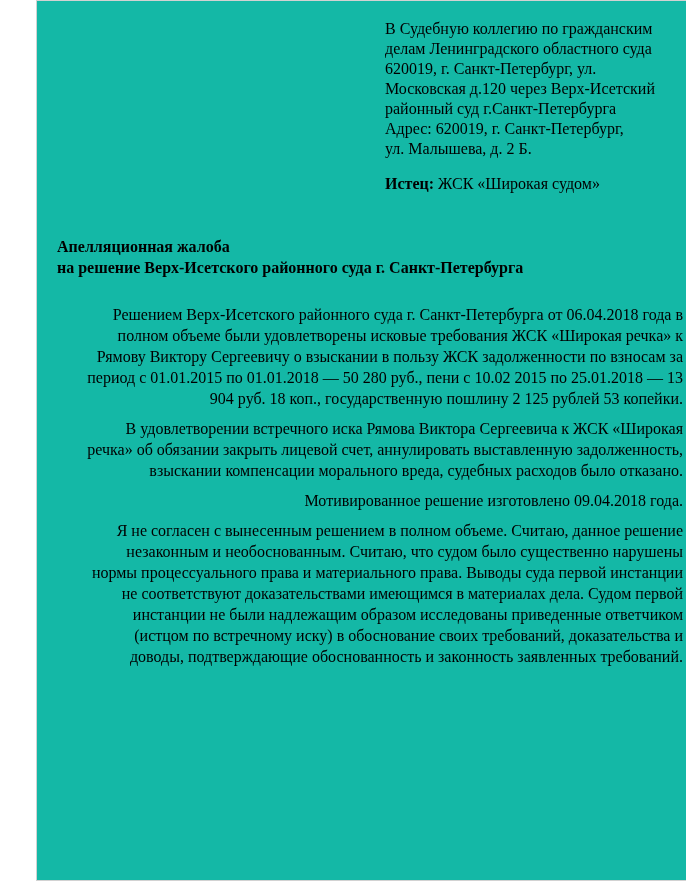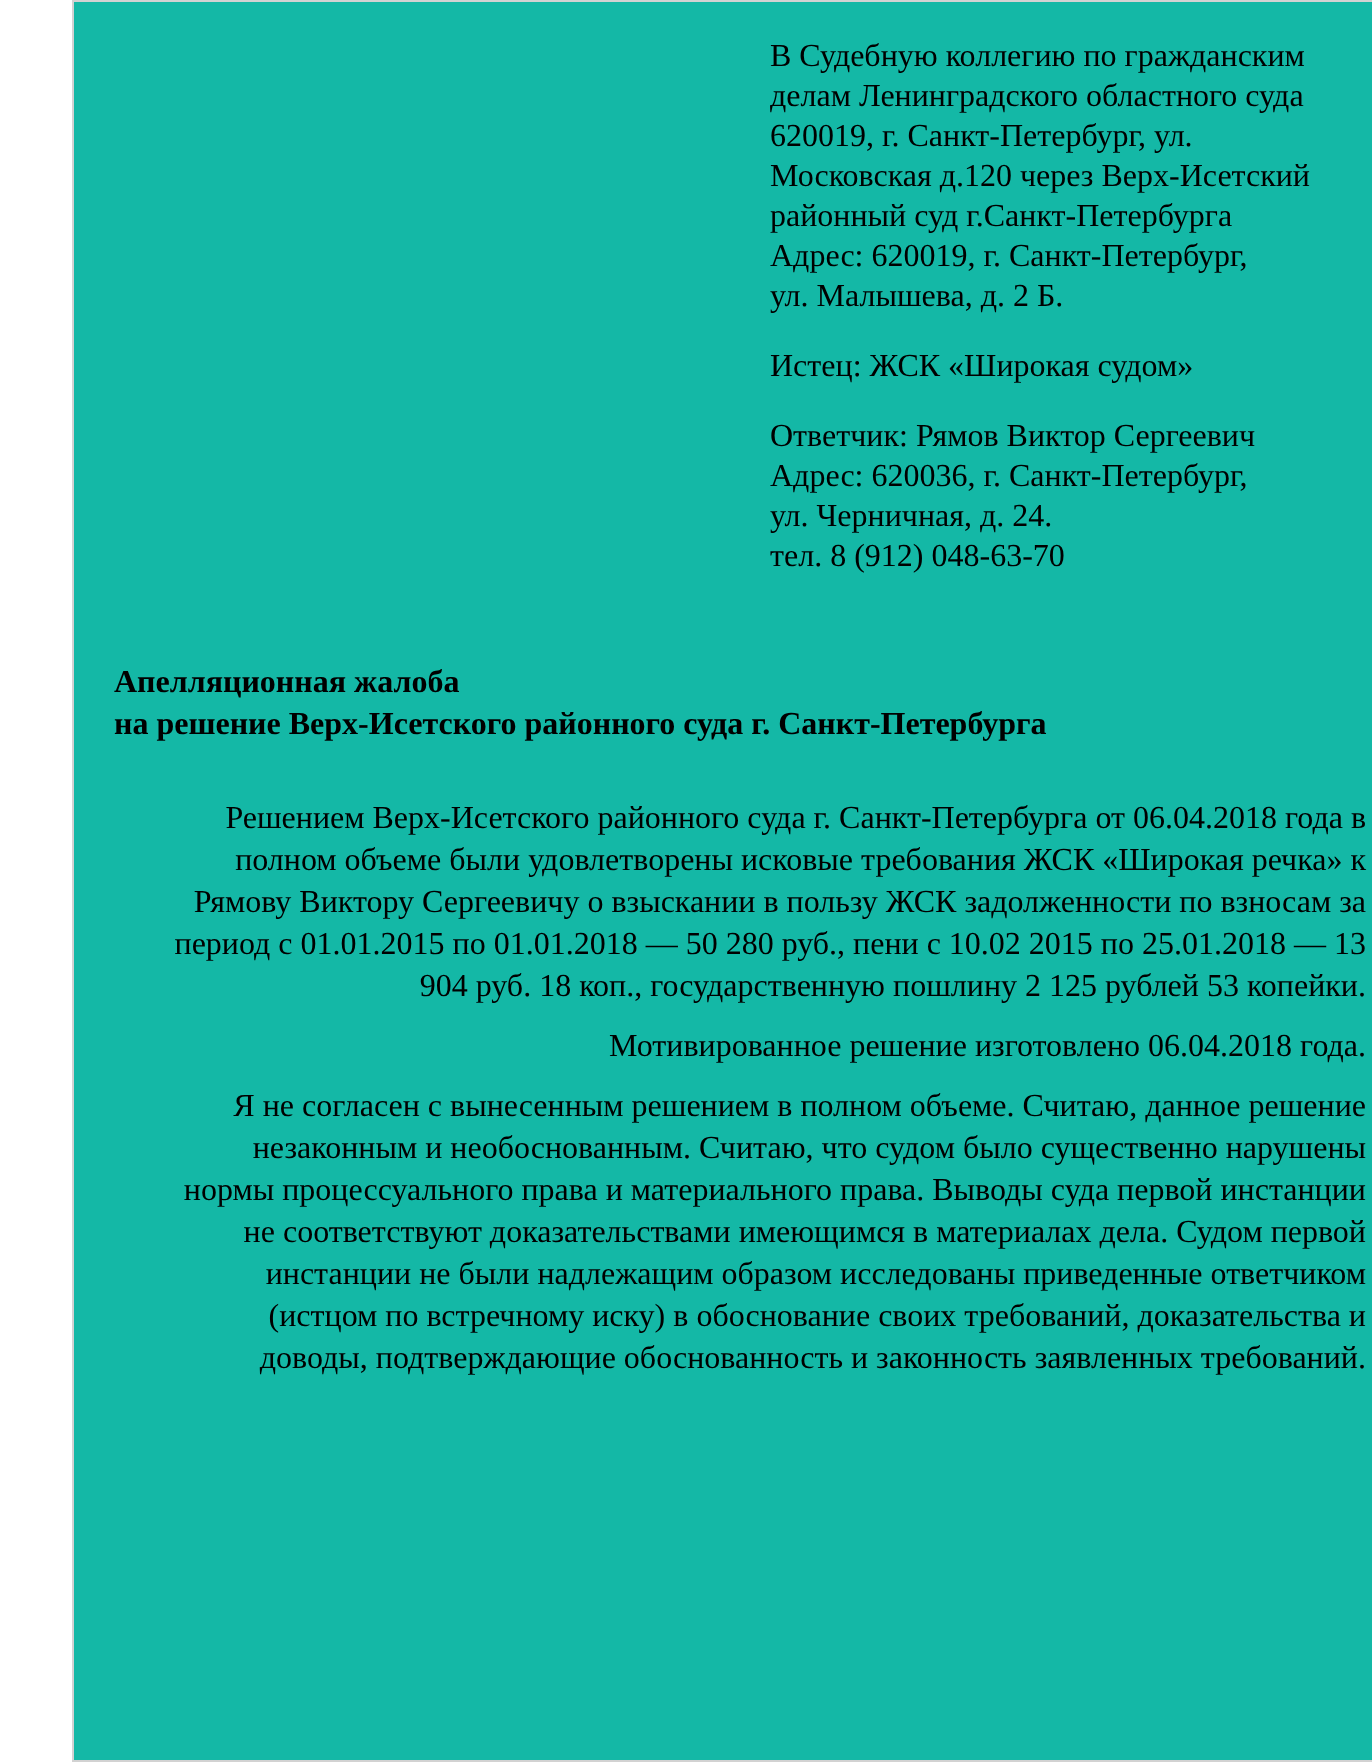--- a/index.html
+++ b/index.html
@@ -25,21 +25,21 @@
     width: 300px;
     line-height: 20px;
   }
   .header-block .block {
     margin: 0 0 15px 0;
   }
   .pre {
     white-space: pre-line;
   }
   .bold {
-    font-weight: normal;
+    font-weight: bold;
   }
   .party-line {
     margin: 0;
   }
   .doc-title {
     margin: 42px 20px 0 20px;
     font-weight: bold;
     font-size: 16px;
     line-height: 21px;
     white-space: pre-line;
@@ -68,35 +68,27 @@
 Адрес: 620019, г. Санкт-Петербург,
 ул. Малышева, д. 2 Б.</div>
 
     <div class="block">
       <div class="party-line">
         <span class="bold">Истец:</span>
         <span>ЖСК «Широкая судом»</span>
       </div>
     </div>
 
-    <div class="block">
-      <div class="party-line">
-        <span class="bold">Ответчик:</span>
-        <span>Рямов Виктор Сергеевич</span>
-      </div>
-      <div class="pre">Адрес: 620036, г. Санкт-Петербург,
-ул. Черничная, д. 24.
-тел. 8 (912) 048-63-70</div>
-    </div>
 
 
   </div>
 
   <div class="doc-title">Апелляционная жалоба
 на решение Верх-Исетского районного суда г. Санкт-Петербурга</div>
 
   <div class="body-text">
     <p>Решением Верх-Исетского районного суда г. Санкт-Петербурга от 06.04.2018 года в полном объеме были удовлетворены исковые требования ЖСК «Широкая речка» к Рямову Виктору Сергеевичу о взыскании в пользу ЖСК задолженности по взносам за период с 01.01.2015 по 01.01.2018 — 50 280 руб., пени с 10.02 2015 по 25.01.2018 — 13 904 руб. 18 коп., государственную пошлину 2 125 рублей 53 копейки.</p>
-    <p>Мотивированное решение изготовлено 06.04.2018 года.</p>
+    <p>В удовлетворении встречного иска Рямова Виктора Сергеевича к ЖСК «Широкая речка» об обязании закрыть лицевой счет, аннулировать выставленную задолженность, взыскании компенсации морального вреда, судебных расходов было отказано.</p>
+    <p>Мотивированное решение изготовлено 09.04.2018 года.</p>
     <p>Я не согласен с вынесенным решением в полном объеме. Считаю, данное решение незаконным и необоснованным. Считаю, что судом было существенно нарушены нормы процессуального права и материального права. Выводы суда первой инстанции не соответствуют доказательствами имеющимся в материалах дела. Судом первой инстанции не были надлежащим образом исследованы приведенные ответчиком (истцом по встречному иску) в обоснование своих требований, доказательства и доводы, подтверждающие обоснованность и законность заявленных требований.</p>
   </div>
 
 </div>
 
 </body></html>

